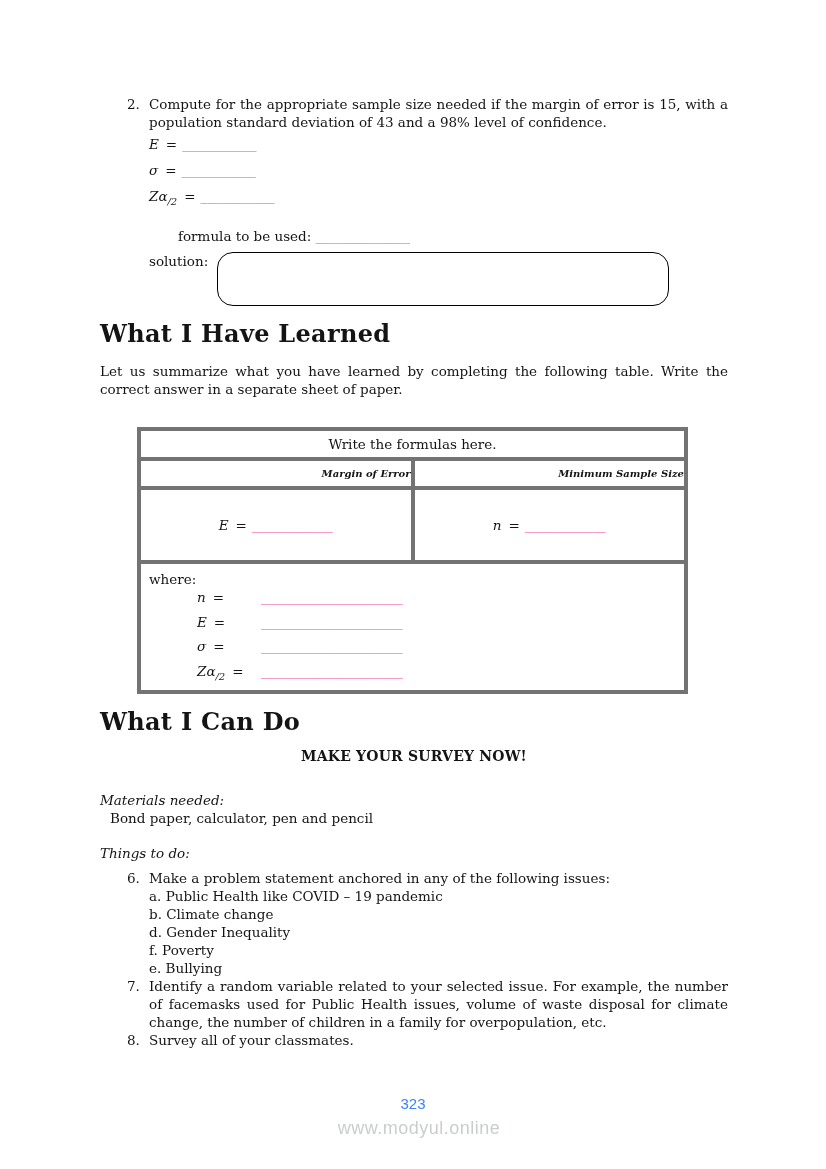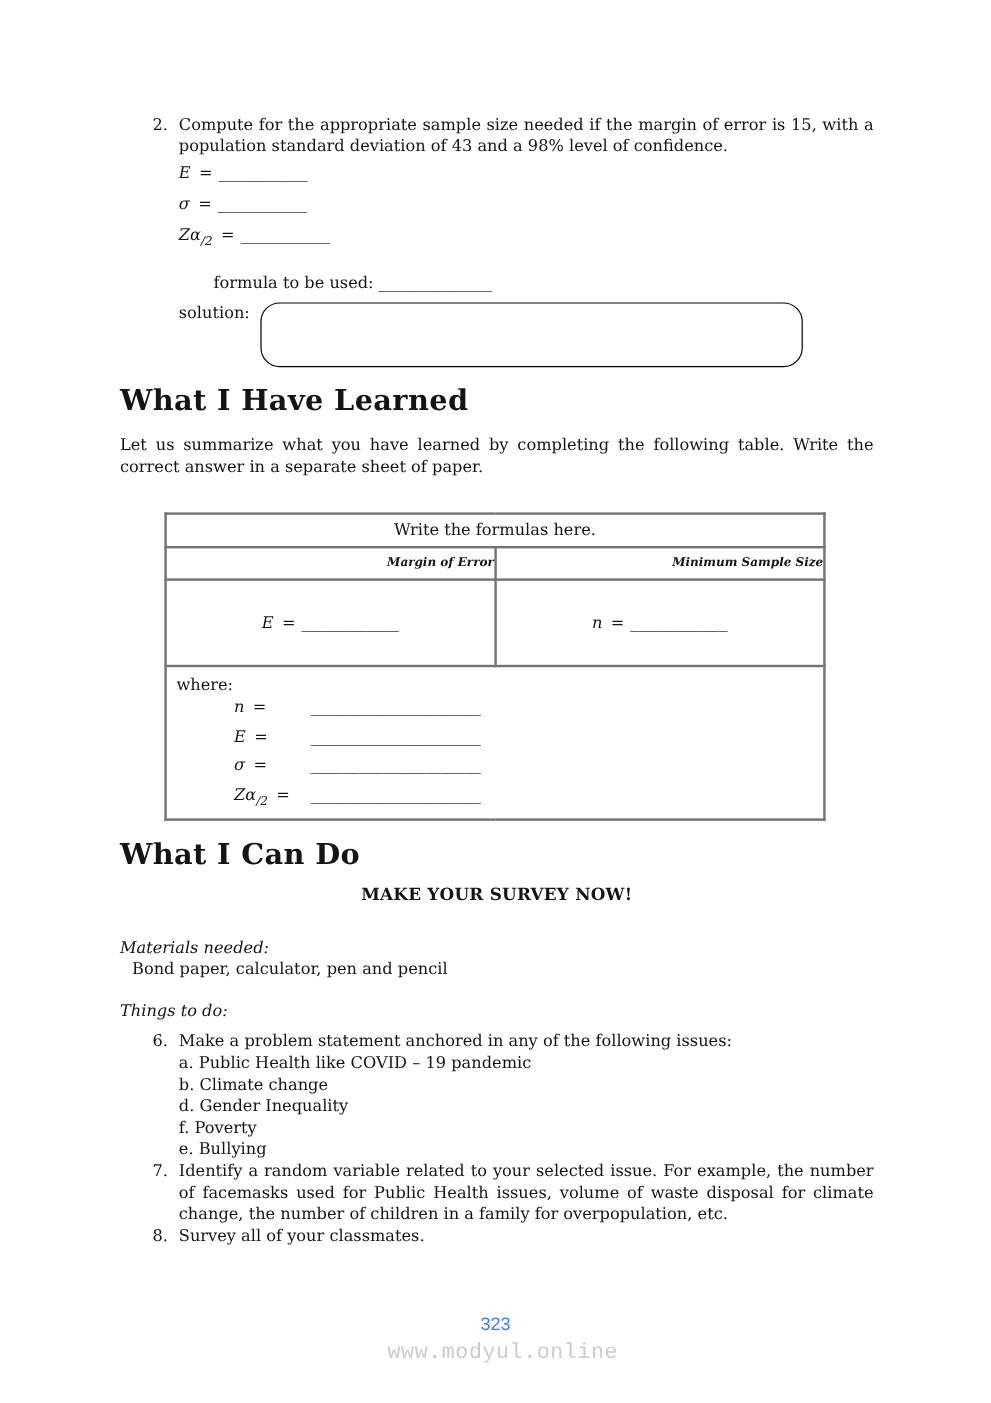--- a/index.html
+++ b/index.html
@@ -13,39 +13,39 @@
   .num-row { display:flex; margin-left:27px; }
   .num { width:22px; flex-shrink:0; }
   .just { text-align:justify; flex:1; }
 
   
   .given { margin-left:49px; margin-top:3px; }
   .given-row { line-height:20px; white-space:nowrap; }
   .var { font-style:italic; }
   .msub { font-size:10px; font-style:italic; vertical-align:-4px; }
   .eq { margin:0 5px 0 7px; }
-  .blank { color:#000000; letter-spacing:0; }
+  .blank { color:#ec4899; letter-spacing:0; }
 
   .formula-row { margin-left:78px; margin-top:15px; white-space:nowrap; }
   .solution-row { display:flex; margin-left:49px; margin-top:7px; align-items:flex-start; }
   .solution-box {
     margin-left:9px; width:450px; height:52px;
     border:1.6px solid #000; border-radius:16px; background:#fff;
   }
 
   .h-big {
     font-size:24px; line-height:30px; font-weight:bold;
     text-underline-offset:3px;
     letter-spacing:0.3px; margin:13px 0 0 0;
   }
   .intro { margin-top:13px; text-align:justify; }
 
   
   .ftable { border-collapse:collapse; margin:29px 0 0 37px; width:551px; table-layout:fixed; }
-  .ftable td { border:2px solid #737373; padding:0; }
+  .ftable td { border:4px solid #737373; padding:0; }
   .t-title td { height:26px; text-align:center; }
   .t-cols td { height:25px; text-align:right; font-weight:bold; font-style:italic; font-size:10px; }
   .t-formula td { height:70px; text-align:center; vertical-align:middle; }
   .t-where td { height:116px; vertical-align:top; padding:6px 13px 4px 8px; }
   .col-a { width:293px; } .col-b { width:256px; }
   .where-row { display:flex; margin-left:48px; line-height:19.5px; }
   .where-label { width:64px; white-space:nowrap; }
 
   .banner { text-align:center; font-weight:bold; font-size:14px; margin-top:10px; letter-spacing:0.2px; }
   .lab-italic { font-style:italic; }
@@ -54,21 +54,21 @@
   .things-label { margin-top:17px; }
   .todo-list { margin-top:7px; }
   .subitems { margin-top:0; }
 
   .pageno {
     position:absolute; left:0; right:0; top:1095px; text-align:center;
     font-family:"Liberation Sans", sans-serif; font-size:15px; color:#3b82f6;
   }
   .watermark {
     position:absolute; left:12px; right:0; top:1118px; text-align:center;
-    font-family:Liberation Mono, monospace; font-size:18px; color:#c9cdce; letter-spacing:0.5px;
+    font-family:Liberation Sans, sans-serif; font-size:18px; color:#c9cdce; letter-spacing:0.5px;
   }
 </style>
 </head>
 <body>
 
 <div class="page">
   <div class="content">
 
     <div class="num-row">
       <span class="num">2.</span>

